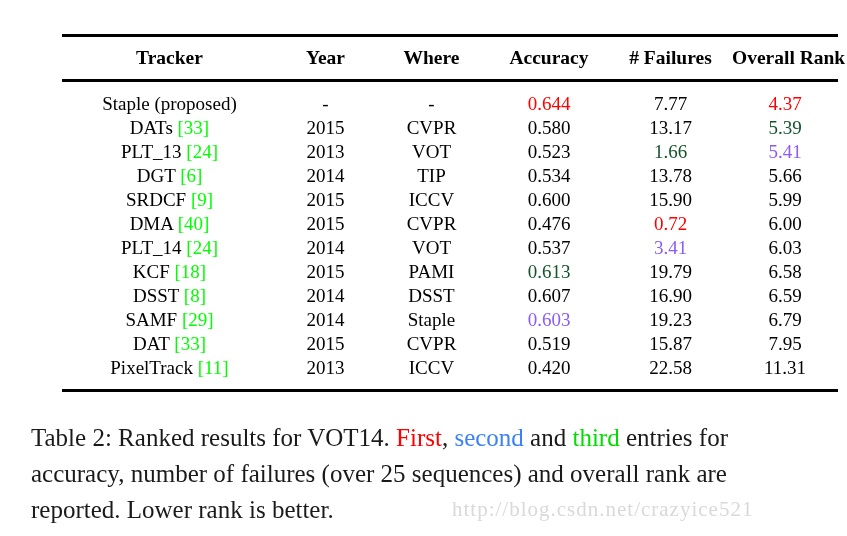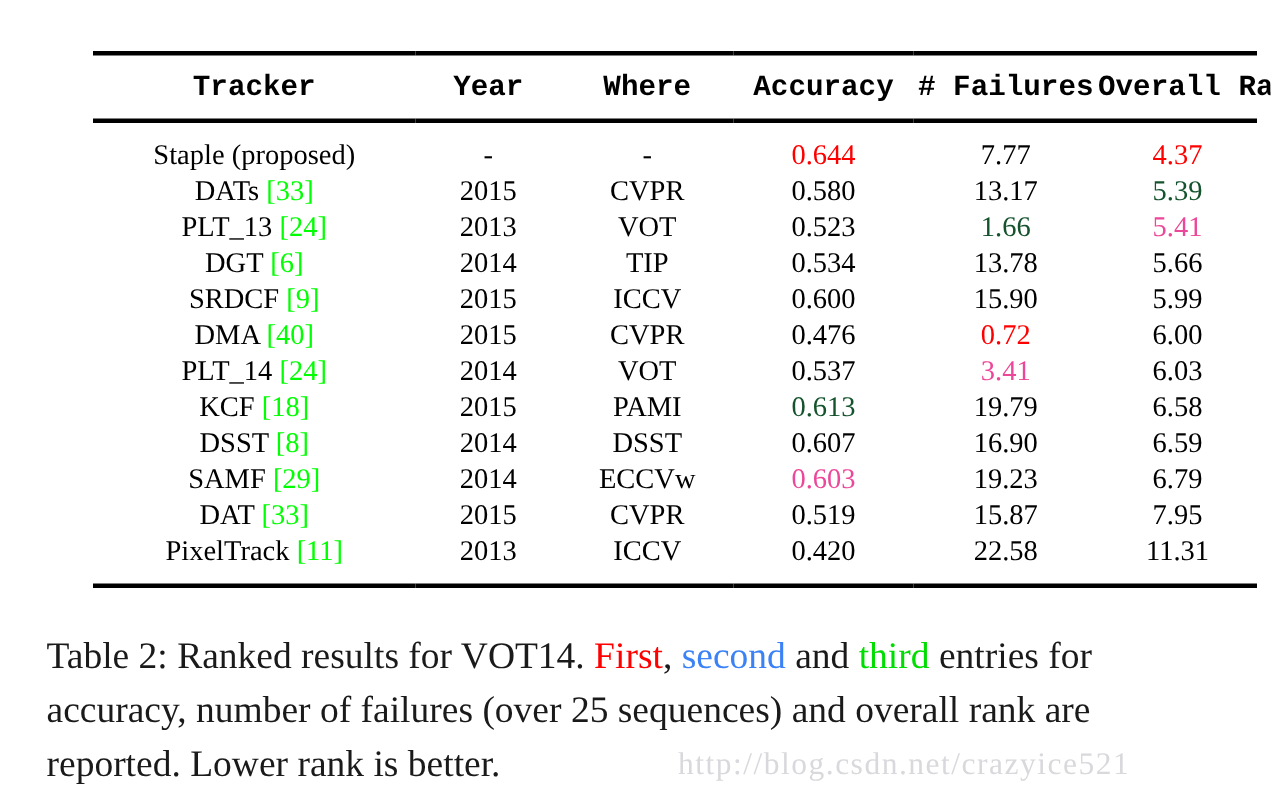--- a/index.html
+++ b/index.html
@@ -36,38 +36,38 @@
     padding: 0;
     white-space: nowrap;
   }
   table.results thead th {
     font-weight: bold;
     font-size: 19.5px;
     padding-top: 9px;
     padding-bottom: 9px;
   }
   .rule-top  { border-top: 3.5px solid #000; }
-  .rule-mid  { border-bottom: 3.5px solid #000; font-family: Liberation Mono, monospace; }
+  .rule-mid  { border-bottom: 3.5px solid #000; }
   .rule-bot  { border-bottom: 3.5px solid #000; }
 
   tbody tr.first-body td { padding-top: 10px; }
   tbody tr.last-body  td { padding-bottom: 9px; }
 
   
   col.c-tracker { width: 215px; }
   col.c-year    { width: 97px; }
   col.c-where   { width: 115px; }
   col.c-acc     { width: 120px; }
   col.c-fail    { width: 123px; }
   col.c-rank    { width: 106px; }
 
   
   .v-red    { color: #ff0000; }
   .v-blue   { color: #14532d; }
-  .v-green  { color: #ec4899; }
+  .v-green  { color: #8b5cf6; }
   .v-black  { color: #000000; }
   .cite     { color: #00ff00; }
 
   
   .caption {
     position: absolute;
     left: 31px;
     top: 420px;
     width: 790px;
     font-size: 25px;
@@ -184,21 +184,21 @@
           <td><span>DSST</span> <span class="cite">[8]</span></td>
           <td>2014</td>
           <td>DSST</td>
           <td class="v-black">0.607</td>
           <td class="v-black">16.90</td>
           <td class="v-black">6.59</td>
         </tr>
         <tr>
           <td><span>SAMF</span> <span class="cite">[29]</span></td>
           <td>2014</td>
-          <td>ECCVw</td>
+          <td>Staple</td>
           <td class="v-green">0.603</td>
           <td class="v-black">19.23</td>
           <td class="v-black">6.79</td>
         </tr>
         <tr>
           <td><span>DAT</span> <span class="cite">[33]</span></td>
           <td>2015</td>
           <td>CVPR</td>
           <td class="v-black">0.519</td>
           <td class="v-black">15.87</td>

